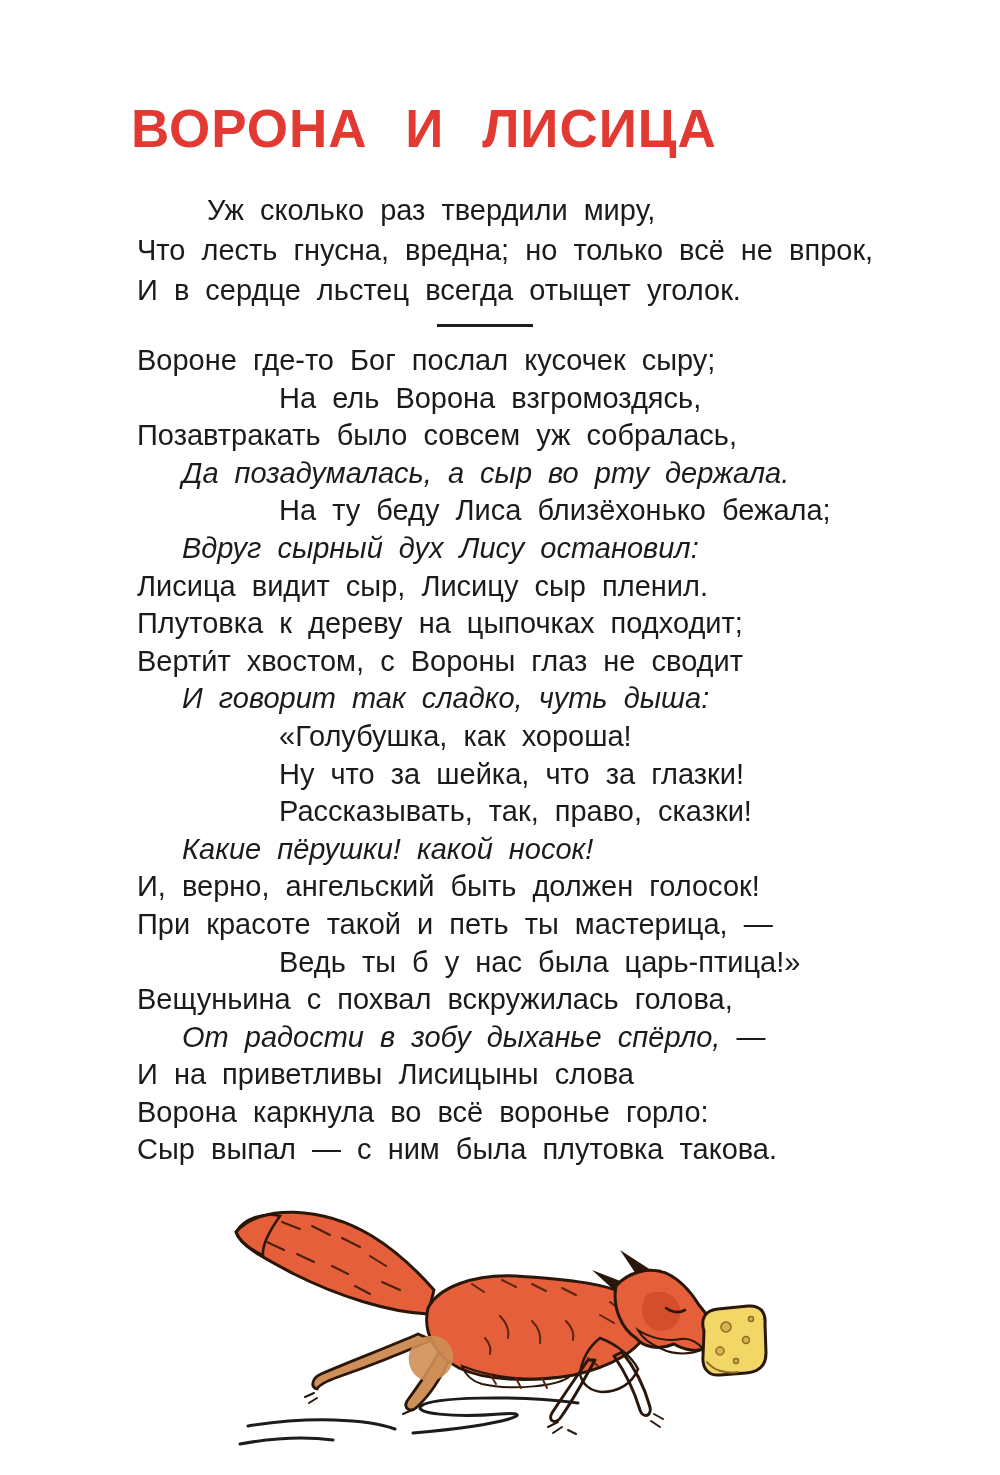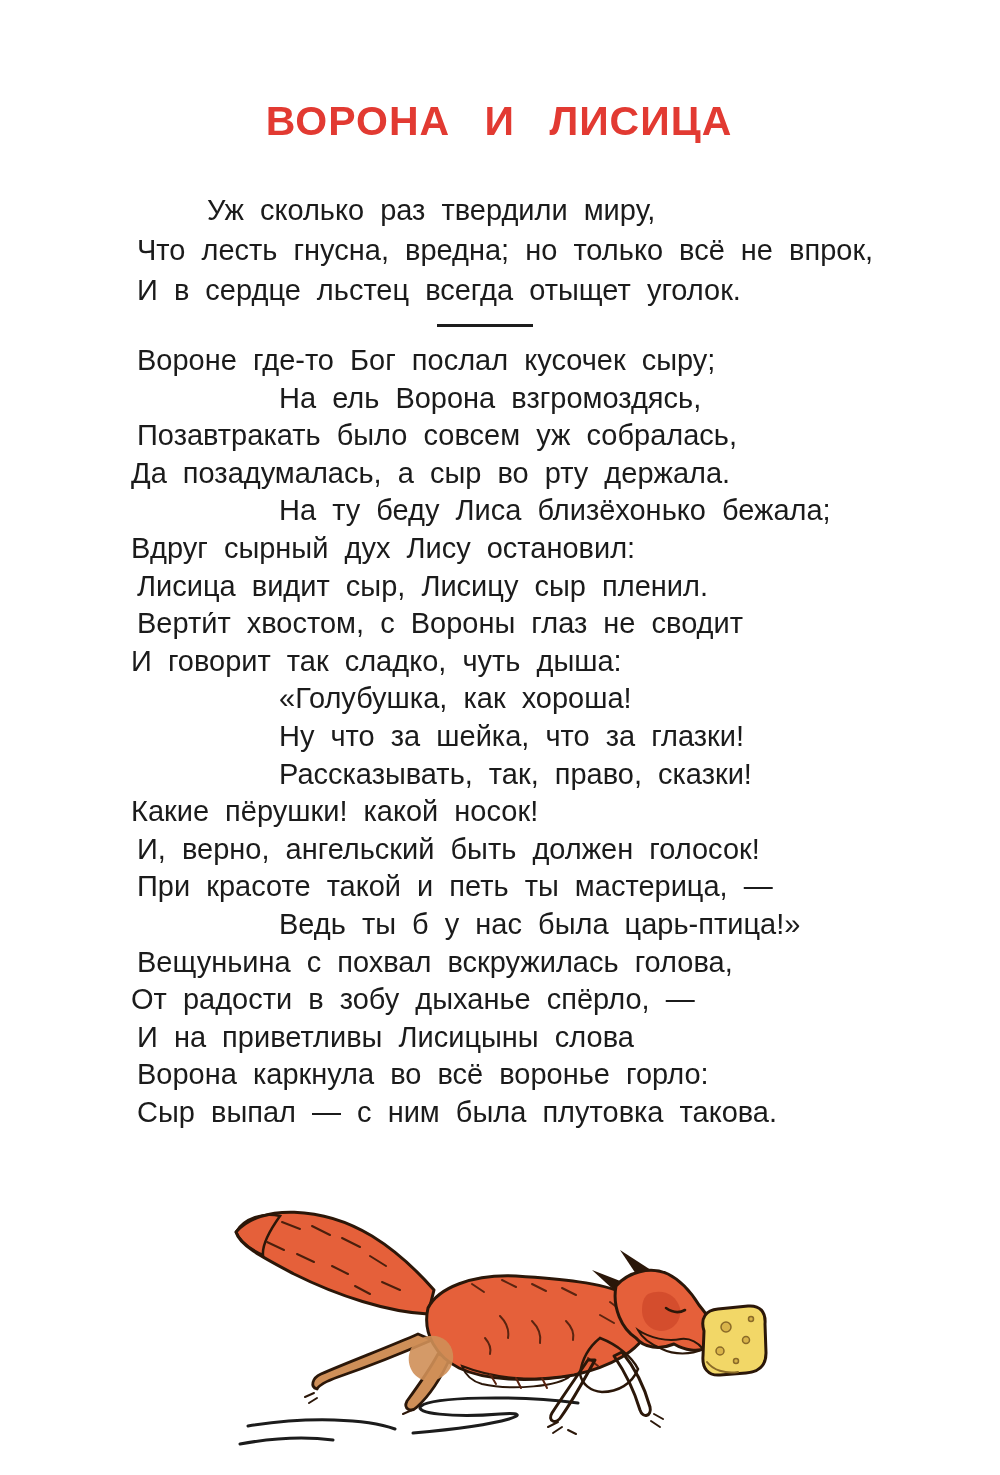--- a/index.html
+++ b/index.html
@@ -1,30 +1,30 @@
 <!DOCTYPE html>
 <html style="--title-color: #e23a32; --ink: #1b1b1b; --paper: #ffffff; --fox: #e5603a; --shade: #d14a2c; --tan: #cf8f58; --cheese: #f2d767; --hole: #d9b44a; --outline: #2b1709;"><head>
 <meta charset="utf-8">
 <style>
   html,body{margin:0;padding:0;background:#ffffff;}
   .page{
     position:relative;width:1000px;height:1475px;background:var(--paper,#ffffff);
     font-family:"Liberation Sans",sans-serif;color:var(--ink,#1b1b1b);overflow:hidden;
   }
   .title{
-    position:absolute;left:131px;top:98px;width:736px;margin:0;text-align:center;
-    font-size:41px;font-weight:bold;letter-spacing:1px;word-spacing:22px;
+    position:absolute;left:131px;top:98px;width:736px;margin:0;text-align:left;
+    font-size:53px;font-weight:bold;letter-spacing:1px;word-spacing:22px;
     color:var(--title-color,#e23a32);
   }
   .poem{position:absolute;left:131px;top:190px;width:770px;font-size:29px;word-spacing:8px;}
   .line{white-space:nowrap;}
   #stanza1 .line{line-height:40px;}
   #stanza2 .line{line-height:37.6px;}
   .ind-0{margin-left:6px;}
-  .ind-1{}
+  .ind-1{margin-left:51px;font-style:italic;}
   .ind-2{margin-left:76px;}
   .ind-3{margin-left:148px;}
   .divider{width:96px;height:3px;background:#1d1d1d;margin:14px 0 15px 306px;}
   .fox{position:absolute;left:170px;top:1188px;width:700px;height:262px;}
   .outline{fill:none;stroke:var(--outline,#2b1709);}
 </style>
 </head>
 <body>
 
 <div class="page">
@@ -39,20 +39,21 @@
       </div>
     <div class="divider"></div>
     <div class="stanza" id="stanza2">
         <div class="line ind-0">Вороне где-то Бог послал кусочек сыру;</div>
         <div class="line ind-3">На ель Ворона взгромоздясь,</div>
         <div class="line ind-0">Позавтракать было совсем уж собралась,</div>
         <div class="line ind-1">Да позадумалась, а сыр во рту держала.</div>
         <div class="line ind-3">На ту беду Лиса близёхонько бежала;</div>
         <div class="line ind-1">Вдруг сырный дух Лису остановил:</div>
         <div class="line ind-0">Лисица видит сыр, Лисицу сыр пленил.</div>
+        <div class="line ind-0">Плутовка к дереву на цыпочках подходит;</div>
         <div class="line ind-0">Верти́т хвостом, с Вороны глаз не сводит</div>
         <div class="line ind-1">И говорит так сладко, чуть дыша:</div>
         <div class="line ind-3">«Голубушка, как хороша!</div>
         <div class="line ind-3">Ну что за шейка, что за глазки!</div>
         <div class="line ind-3">Рассказывать, так, право, сказки!</div>
         <div class="line ind-1">Какие пёрушки! какой носок!</div>
         <div class="line ind-0">И, верно, ангельский быть должен голосок!</div>
         <div class="line ind-0">При красоте такой и петь ты мастерица, —</div>
         <div class="line ind-3">Ведь ты б у нас была царь-птица!»</div>
         <div class="line ind-0">Вещуньина с похвал вскружилась голова,</div>

